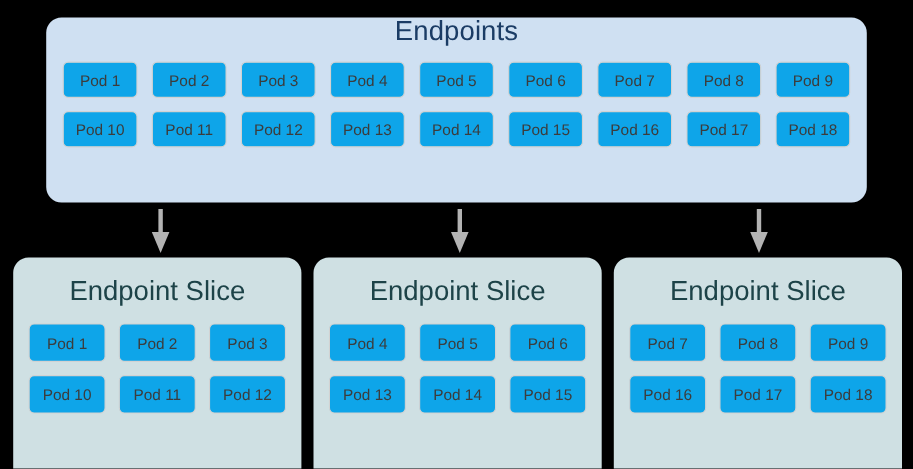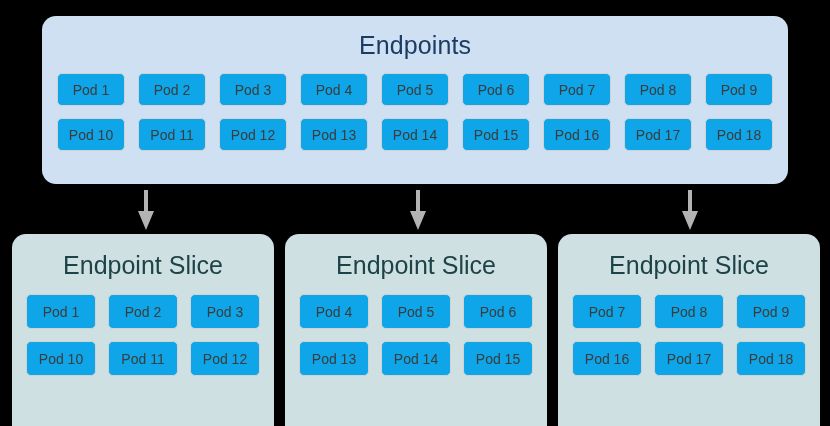--- a/index.html
+++ b/index.html
@@ -28,21 +28,20 @@
     height: 168px;
     background: #cfe0f2;
     border-radius: 14px;
   }
 
   .endpoints-title {
     text-align: center;
     color: #1b3c65;
     font-size: 25px;
     line-height: 1;
-    padding-top: 17px;
     letter-spacing: 0.1px;
     white-space: nowrap;
   }
 
   .endpoints-rows {
     margin-top: 15px;
     display: flex;
     flex-direction: column;
     gap: 12px;
     align-items: center;

